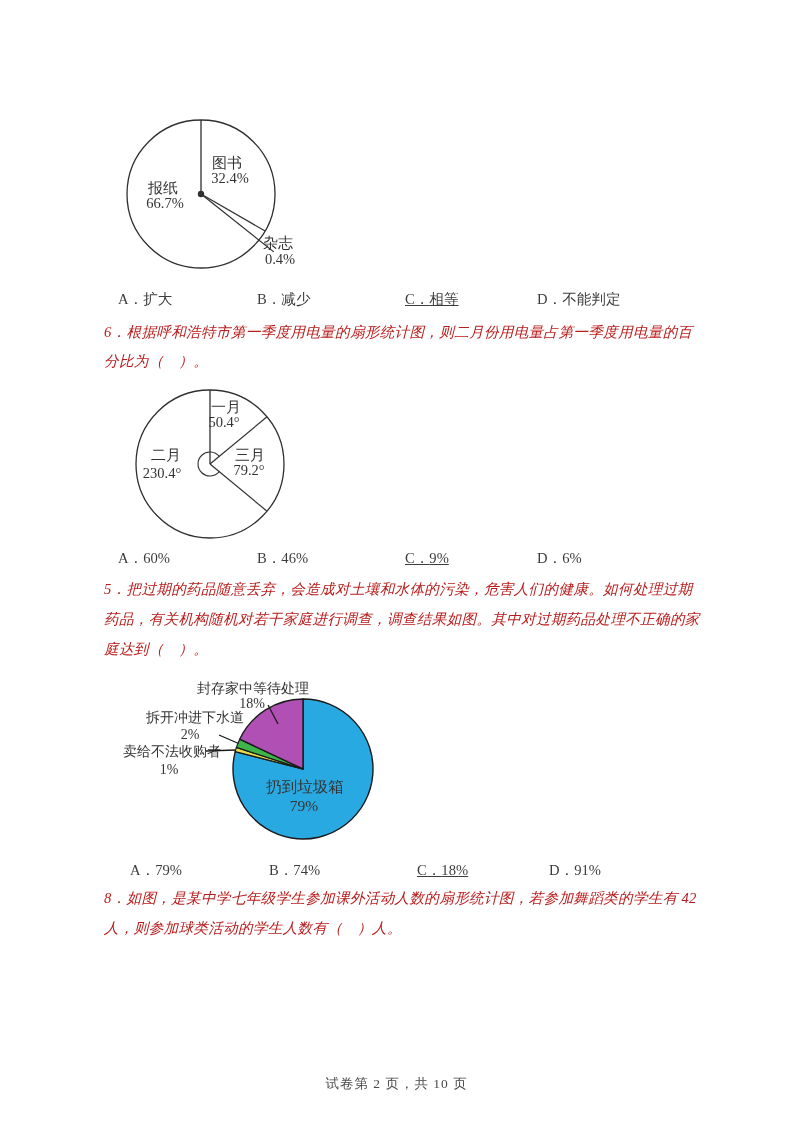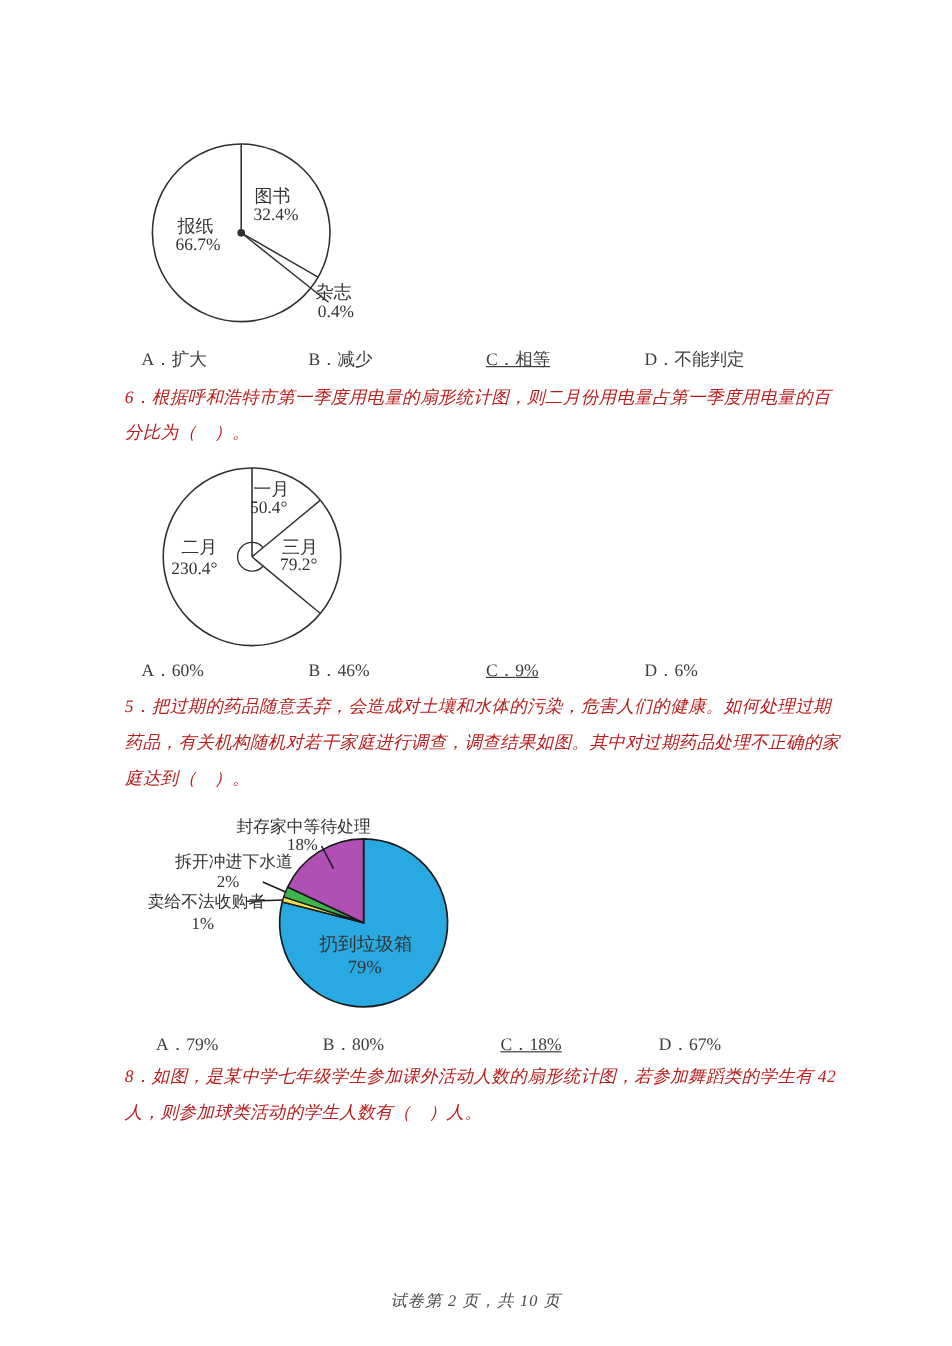--- a/index.html
+++ b/index.html
@@ -11,21 +11,21 @@
   .abs{position:absolute;}
   .qline{
     font-size:14.6px;line-height:16px;white-space:nowrap;
     letter-spacing:0.3px;color:#b91c1c;font-style:italic;
   }
   .opt-row{position:absolute;left:0;width:793px;height:18px;}
   .opt{position:absolute;top:0;font-size:14.6px;white-space:nowrap;color:#3c3c3c;}
   .opt-a{left:118px;} .opt-b{left:257px;} .opt-c{left:405px;text-decoration:underline;} .opt-d{left:537px;}
   .footer{
     position:absolute;top:1075px;left:0;width:793px;text-align:center;
-    font-size:13.5px;color:#4a4a4a;letter-spacing:1px;font-style:italic;
+    font-size:13.5px;color:#4a4a4a;letter-spacing:1px;
   }
   svg text{
     font-family:"Liberation Serif","DejaVu Serif",serif;
     fill:#333333;
   }
   .pie-label{font-size:15px;}
   .pie-num{font-size:14.5px;}
   .pie3-label{font-size:14px;}
   .pie3-inner{font-size:15.5px;}
 </style>
@@ -100,21 +100,21 @@
   <text class="pie3-label" x="80" y="41" text-anchor="middle" dominant-baseline="middle">拆开冲进下水道</text>
   <text class="pie3-label" x="75" y="58" text-anchor="middle" dominant-baseline="middle">2%</text>
   <text class="pie3-label" x="57" y="75" text-anchor="middle" dominant-baseline="middle">卖给不法收购者</text>
   <text class="pie3-label" x="54" y="93" text-anchor="middle" dominant-baseline="middle">1%</text>
   <text class="pie3-inner" x="190" y="110" text-anchor="middle" dominant-baseline="middle">扔到垃圾箱</text>
   <text class="pie3-inner" x="189" y="129" text-anchor="middle" dominant-baseline="middle">79%</text>
 </svg>
 
 <div class="opt-row" style="top:861px;margin-left:12px;">
   <span class="opt opt-a"><span>A．</span><span>79%</span></span>
-  <span class="opt opt-b"><span>B．</span><span>80%</span></span>
+  <span class="opt opt-b"><span>B．</span><span>74%</span></span>
   <span class="opt opt-c"><span>C．</span><span>18%</span></span>
-  <span class="opt opt-d"><span>D．</span><span>67%</span></span>
+  <span class="opt opt-d"><span>D．</span><span>91%</span></span>
 </div>
 
 <div class="abs qline" style="left:104px;top:890px;">8．如图，是某中学七年级学生参加课外活动人数的扇形统计图，若参加舞蹈类的学生有 42</div>
 <div class="abs qline" style="left:104px;top:920px;">人，则参加球类活动的学生人数有（　）人。</div>
 
 <div class="footer">试卷第 2 页，共 10 页</div>
 
 </body></html>

